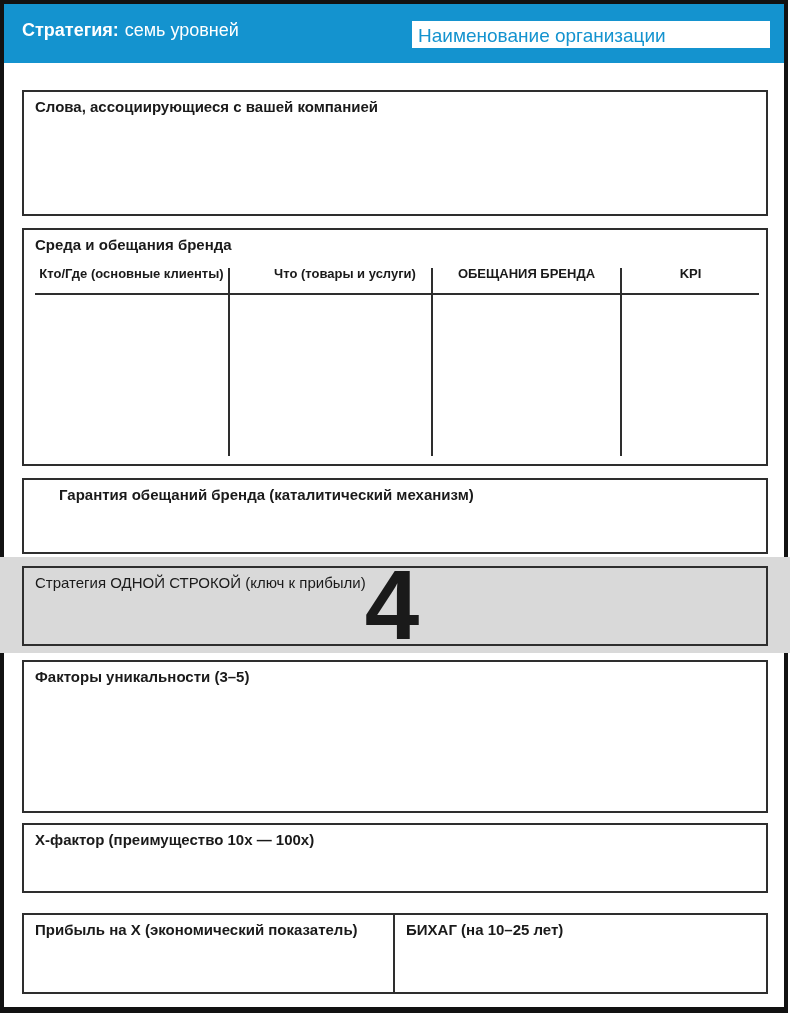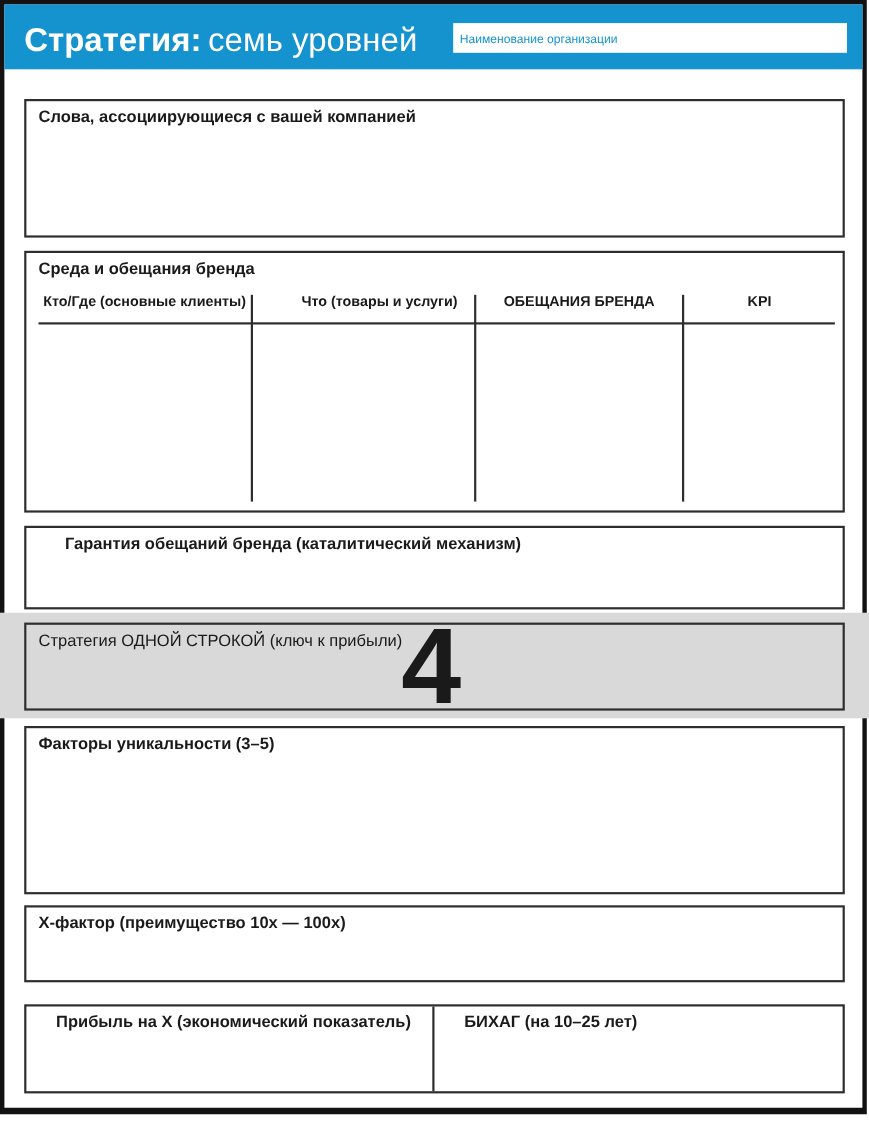--- a/index.html
+++ b/index.html
@@ -6,27 +6,27 @@
   html,body { width:790px; height:1019px; background:#ffffff; font-family:"Liberation Sans","DejaVu Sans",sans-serif; }
   .page {
     position:absolute; left:0; top:0; width:788px; height:1013px;
     border:4px solid #121212; border-bottom-width:6px; background:#ffffff;
   }
   
   .hdr {
     position:absolute; left:0; top:0; right:0; height:59px;
     background:#1493cf; color:#ffffff;
   }
-  .hdr-title { position:absolute; left:18px; top:16px; font-size:30px; white-space:nowrap; }
+  .hdr-title { position:absolute; left:18px; top:16px; font-size:18px; white-space:nowrap; }
   .hdr-title b { font-weight:bold; }
   .hdr-title span.rest { font-weight:normal; margin-left:6px; }
   .org-input {
     position:absolute; left:408px; top:17px; width:358px; height:27px;
     background:#ffffff; border:none; outline:none;
-    color:#1493cf; font-size:11px; padding:2px 6px 0 6px;
+    color:#1493cf; font-size:19px; padding:2px 6px 0 6px;
     font-family:"Liberation Sans","DejaVu Sans",sans-serif;
   }
   
   .box {
     position:absolute; left:18px; width:746px;
     border:2px solid #2e2e2e; background:#ffffff;
   }
   .box-label { display:block; padding:6px 11px; font-size:15px; font-weight:bold; color:#1a1a1a; }
   .box1 { top:86px;  height:126px; }
   .box2 { top:224px; height:238px; }
@@ -49,21 +49,21 @@
   .box4 {
     position:absolute; left:18px; top:562px; width:746px; height:80px;
     border:2px solid #2e2e2e; background:transparent;
   }
   .box4 .box-label { font-weight:normal; }
   .step-number {
     position:absolute; left:318px; top:556px; width:140px; height:92px;
     text-align:center; font-size:98px; line-height:90px; font-weight:bold; color:#1a1a1a;
   }
   
-  .cell { position:absolute; top:0; bottom:0;padding-left:16px; }
+  .cell { position:absolute; top:0; bottom:0; }
   .cell-left  { left:0; width:371px; border-right:2px solid #2e2e2e; }
   .cell-right { left:371px; right:0; }
 </style>
 </head>
 <body>
 
 <div class="page">
 
   <div class="hdr">
     <div class="hdr-title">

